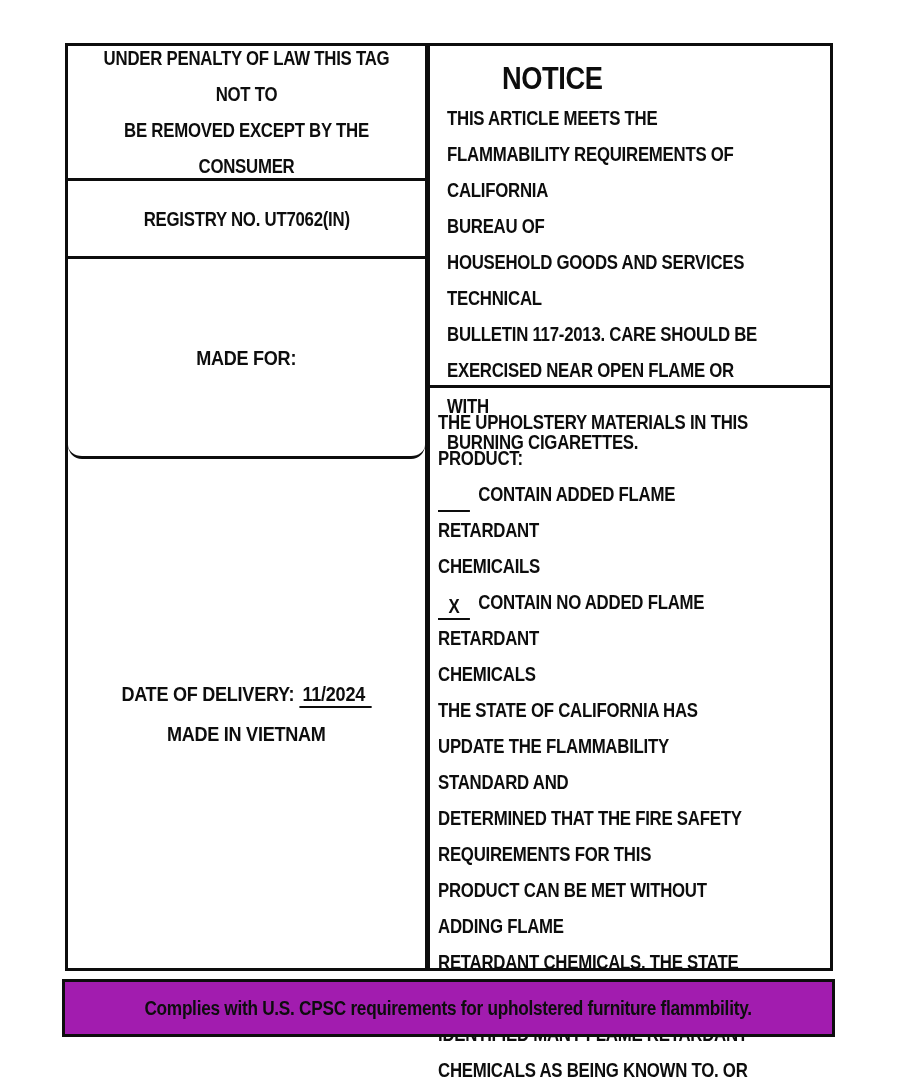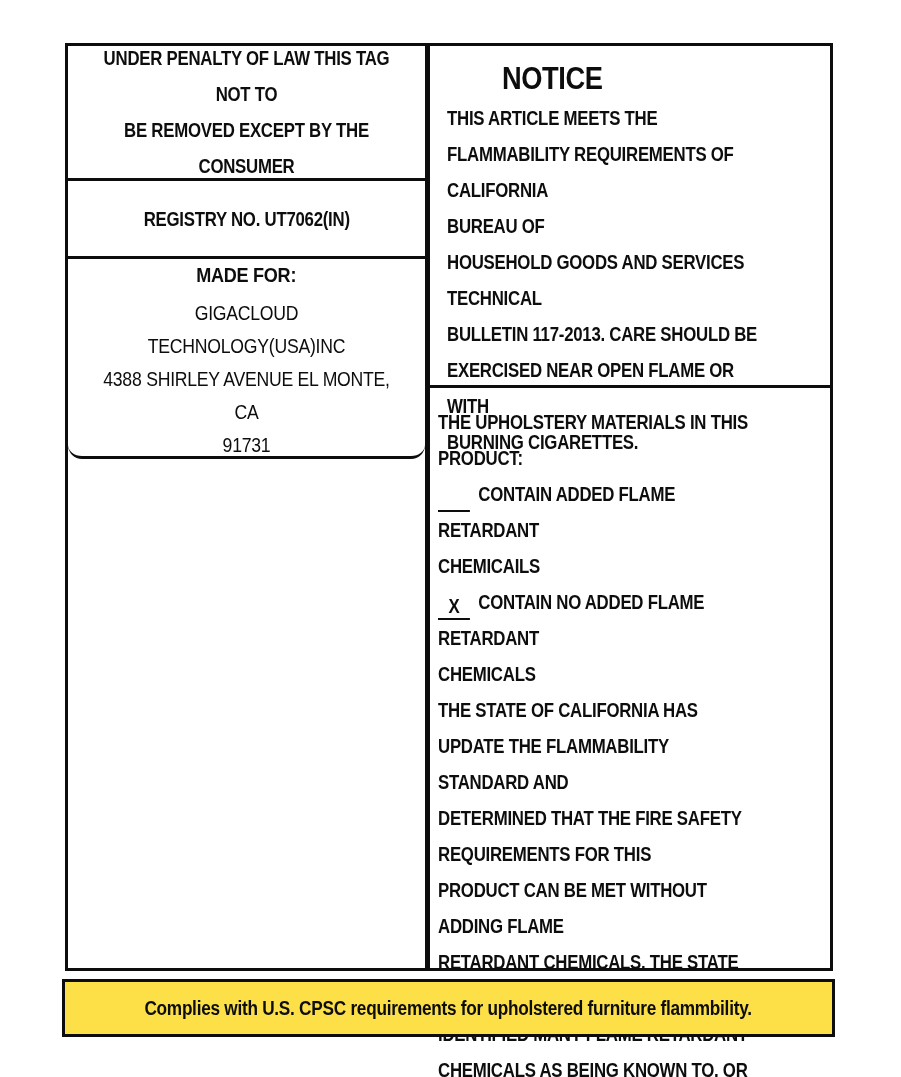--- a/index.html
+++ b/index.html
@@ -108,21 +108,21 @@
     padding: 0 8px 1px 4px;
   }
   .footer-box {
     position: absolute;
     left: 62px; top: 979px;
     width: 773px; height: 58px;
     border: 3px solid #0d0d0d;
     display: flex;
     align-items: center;
     justify-content: center;
-    background: #fde047;
+    background: #a21caf;
   }
   .footer-text {
     font-weight: bold;
     font-size: 20px;
     letter-spacing: -0.3px;
     transform: scaleX(0.86);
     white-space: pre;
   }
 </style>
 </head>
@@ -140,28 +140,26 @@
 
 
     <div class="cell row-registry hline">
 
     <div class="line"><span>REGISTRY NO. UT7062(IN)</span></div>
       </div>
 
 
     <div class="cell row-madefor hline">
       <div class="madefor-title">MADE FOR:</div>
-      <div>
-
-      <div class="line light"><span>GIGACLOUD TECHNOLOGY(USA)INC</span></div>
-          <div class="line light"><span>4388 SHIRLEY AVENUE EL MONTE, CA</span></div>
-          <div class="line light"><span>91731</span></div>
-        </div>
     </div>
 
+    <div class="cell row-delivery">
+      <div class="delivery-line"><span>DATE OF DELIVERY: </span><span class="delivery-value">11/2024</span></div>
+      <div class="delivery-line">MADE IN VIETNAM</div>
+    </div>
 
   </div>
 
   <div class="center-divider"></div>
 
   <div class="col-right">
 
     <div class="cell row-notice hline">
       <div class="notice-title">NOTICE</div>
       <div>

